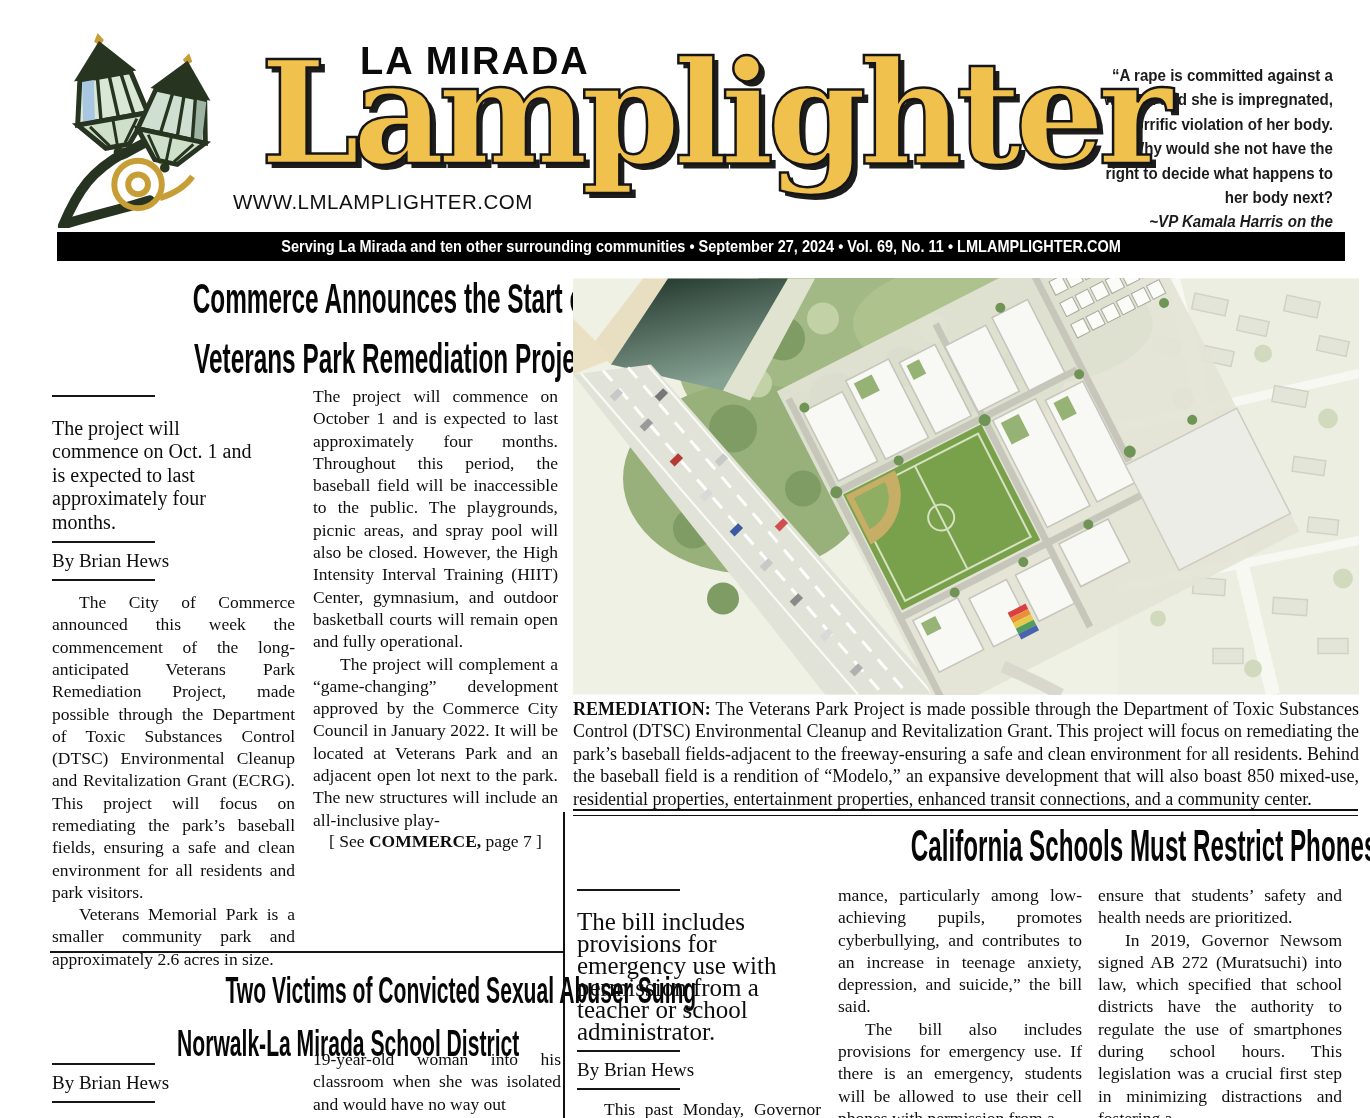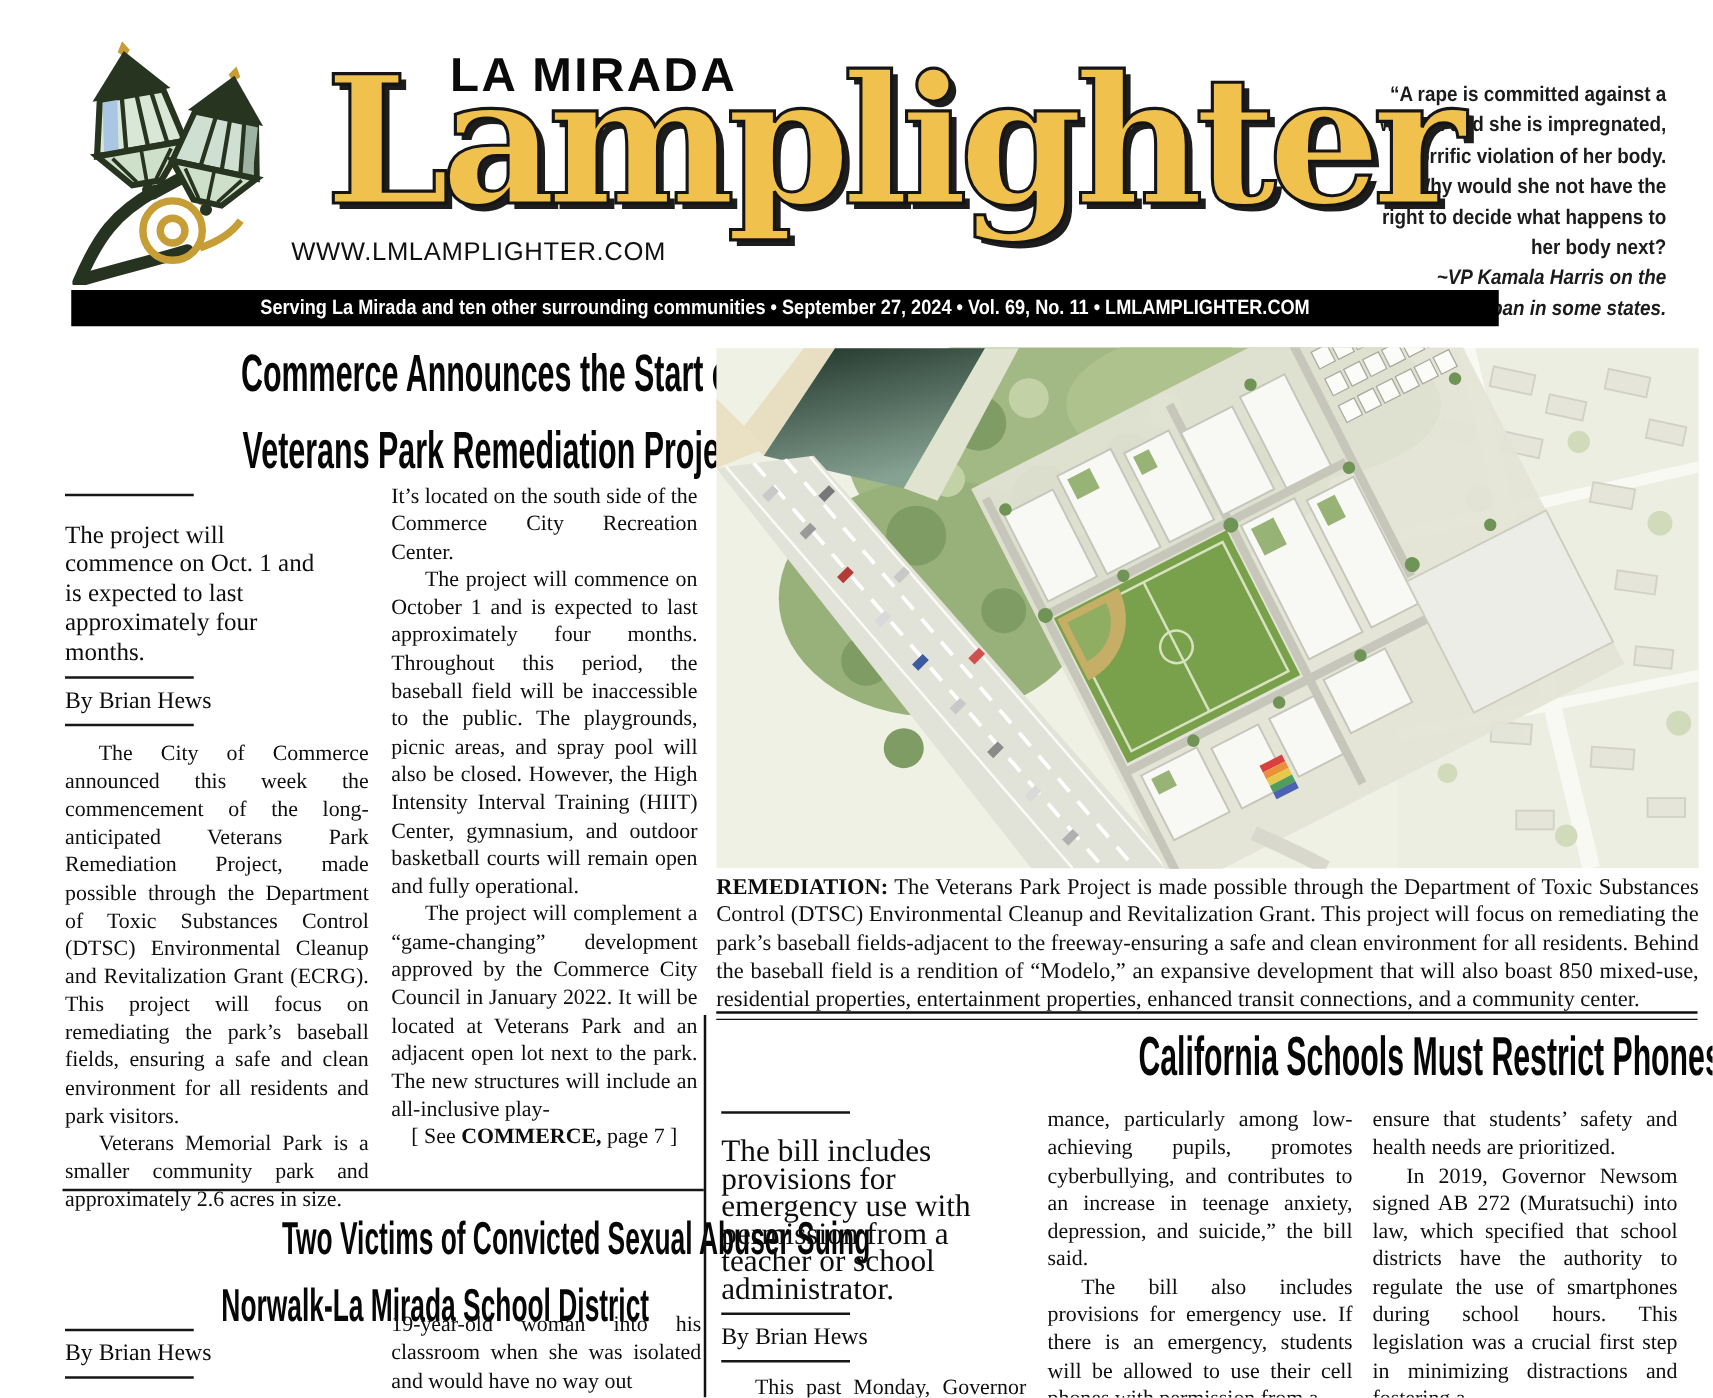--- a/index.html
+++ b/index.html
@@ -125,21 +125,21 @@
   <div class="abs mast-title" style="left:233px;top:38px;">Lamplighter</div>
 
   <div class="abs website" style="left:233px;top:190px;">WWW.LMLAMPLIGHTER.COM</div>
 
   <div class="abs quote" style="left:1071px;top:64px;width:262px;">
     <span>“A rape is committed against a woman and she is impregnated, a horrific violation of her body.  Why would she not have the right to decide what happens to her body next?</span><br>
     <span class="attr">~VP Kamala Harris on the abortion ban in some states.</span>
   </div>
 </div>
 
-<div class="abs banner" style="left:57px;top:232px;width:1142px;height:29px;">
+<div class="abs banner" style="left:57px;top:232px;width:1288px;height:29px;">
   <span class="cx">Serving La Mirada and ten other surrounding communities • September 27, 2024 • Vol. 69, No. 11 • LMLAMPLIGHTER.COM</span>
 </div>
 
 <div class="abs h-cond h1" style="left:48px;top:273px;width:515px;">
   <div class="line"><span class="cx">Commerce Announces the Start of</span></div>
   <div class="line"><span class="cx">Veterans Park Remediation Project</span></div>
 </div>
 
 <div class="abs stack" style="left:52px;top:388px;width:243px;">
   <div class="rule-short"></div>
@@ -148,21 +148,20 @@
   <div class="byline">By Brian Hews</div>
   <div class="rule-short"></div>
   <div class="bodycol" style="margin-top:10px;">
       <p>The City of Commerce announced this week the commencement of the long-anticipated Veterans Park Remediation Project, made possible through the Department of Toxic Substances Control (DTSC) Environmental Cleanup and Revitalization Grant (ECRG). This project will focus on remediating the park’s baseball fields, ensuring a safe and clean environment for all residents and park visitors.</p>
       <p>Veterans Memorial Park is a smaller community park and approximately 2.6 acres in size.</p>
     </div>
 </div>
 
 <div class="abs" style="left:313px;top:385px;width:245px;">
   <div class="bodycol flush">
-      <p>It’s located on the south side of the Commerce City Recreation Center.</p>
       <p>The project will commence on October 1 and is expected to last approximately four months. Throughout this period, the baseball field will be inaccessible to the public. The playgrounds, picnic areas, and spray pool will also be closed. However, the High Intensity Interval Training (HIIT) Center, gymnasium, and outdoor basketball courts will remain open and fully operational.</p>
       <p>The project will complement a “game-changing” development approved by the Commerce City Council in January 2022. It will be located at Veterans Park and an adjacent open lot next to the park. The new structures will include an all-inclusive play-</p>
     </div>
   <div class="jumpline">
     <span>[ See </span><b>COMMERCE,</b><span> page 7 ]</span>
   </div>
 </div>
 
 <div class="abs rule-full" style="left:50px;top:951px;width:513px;"></div>
 

